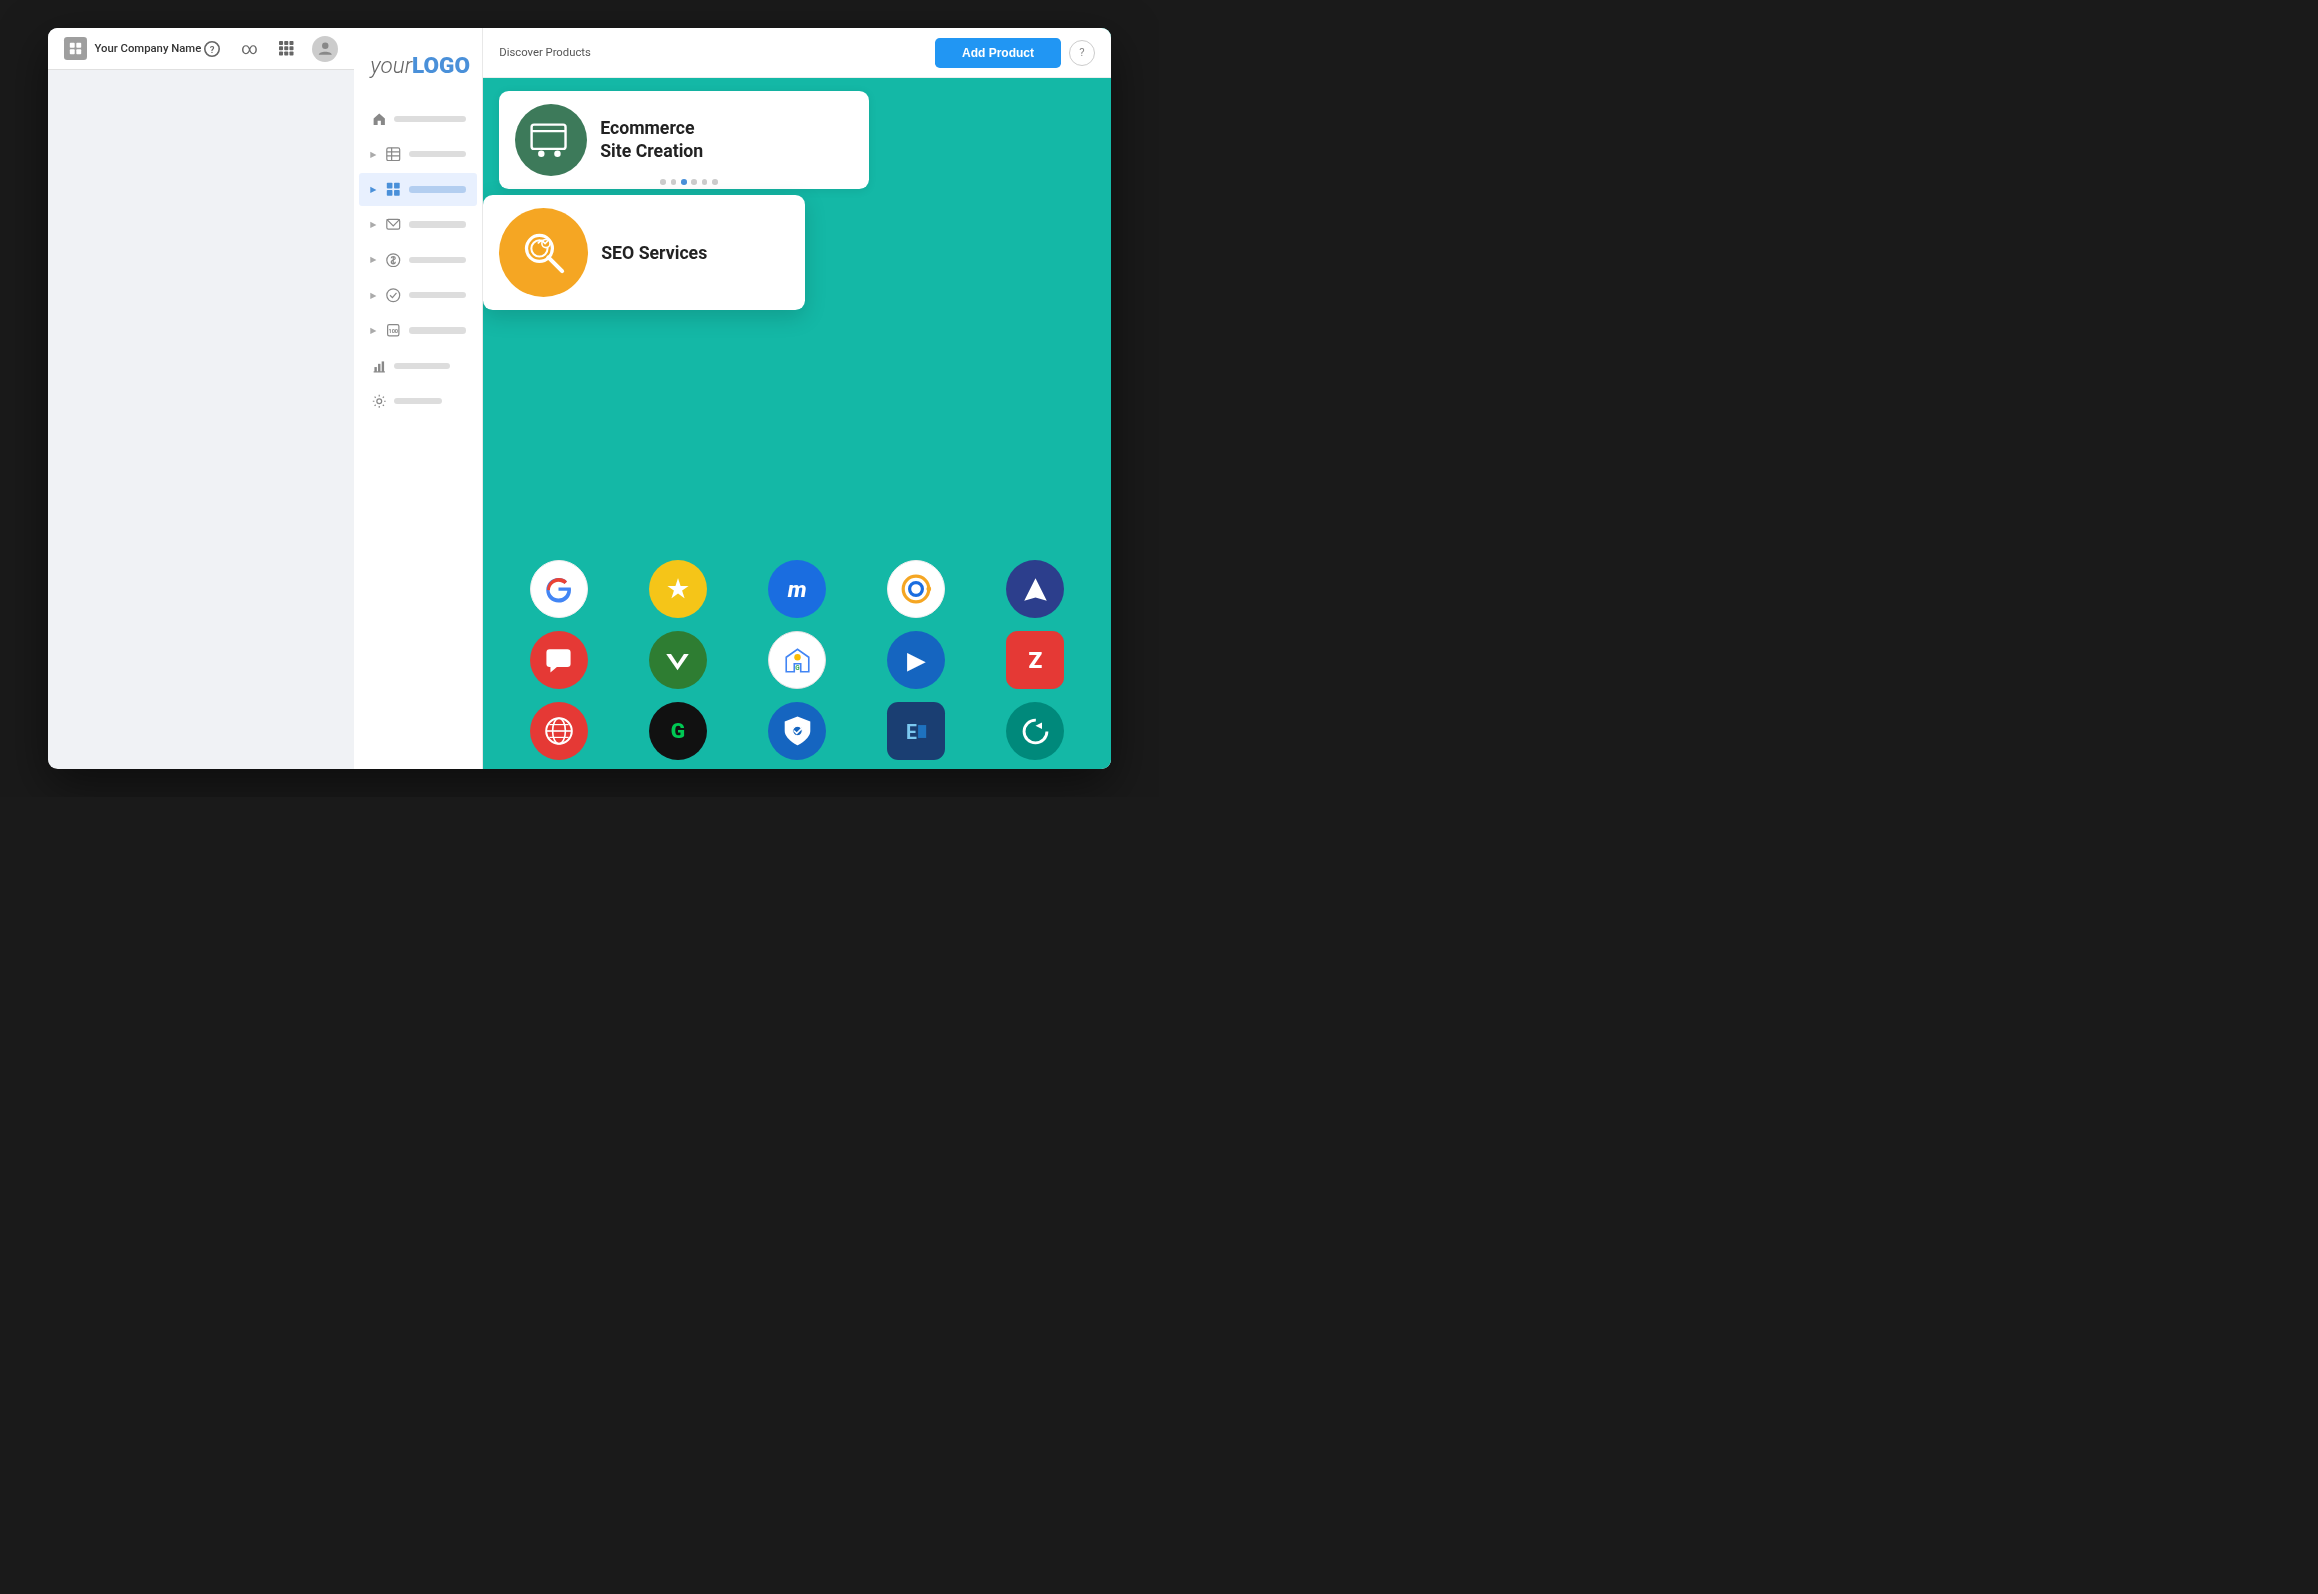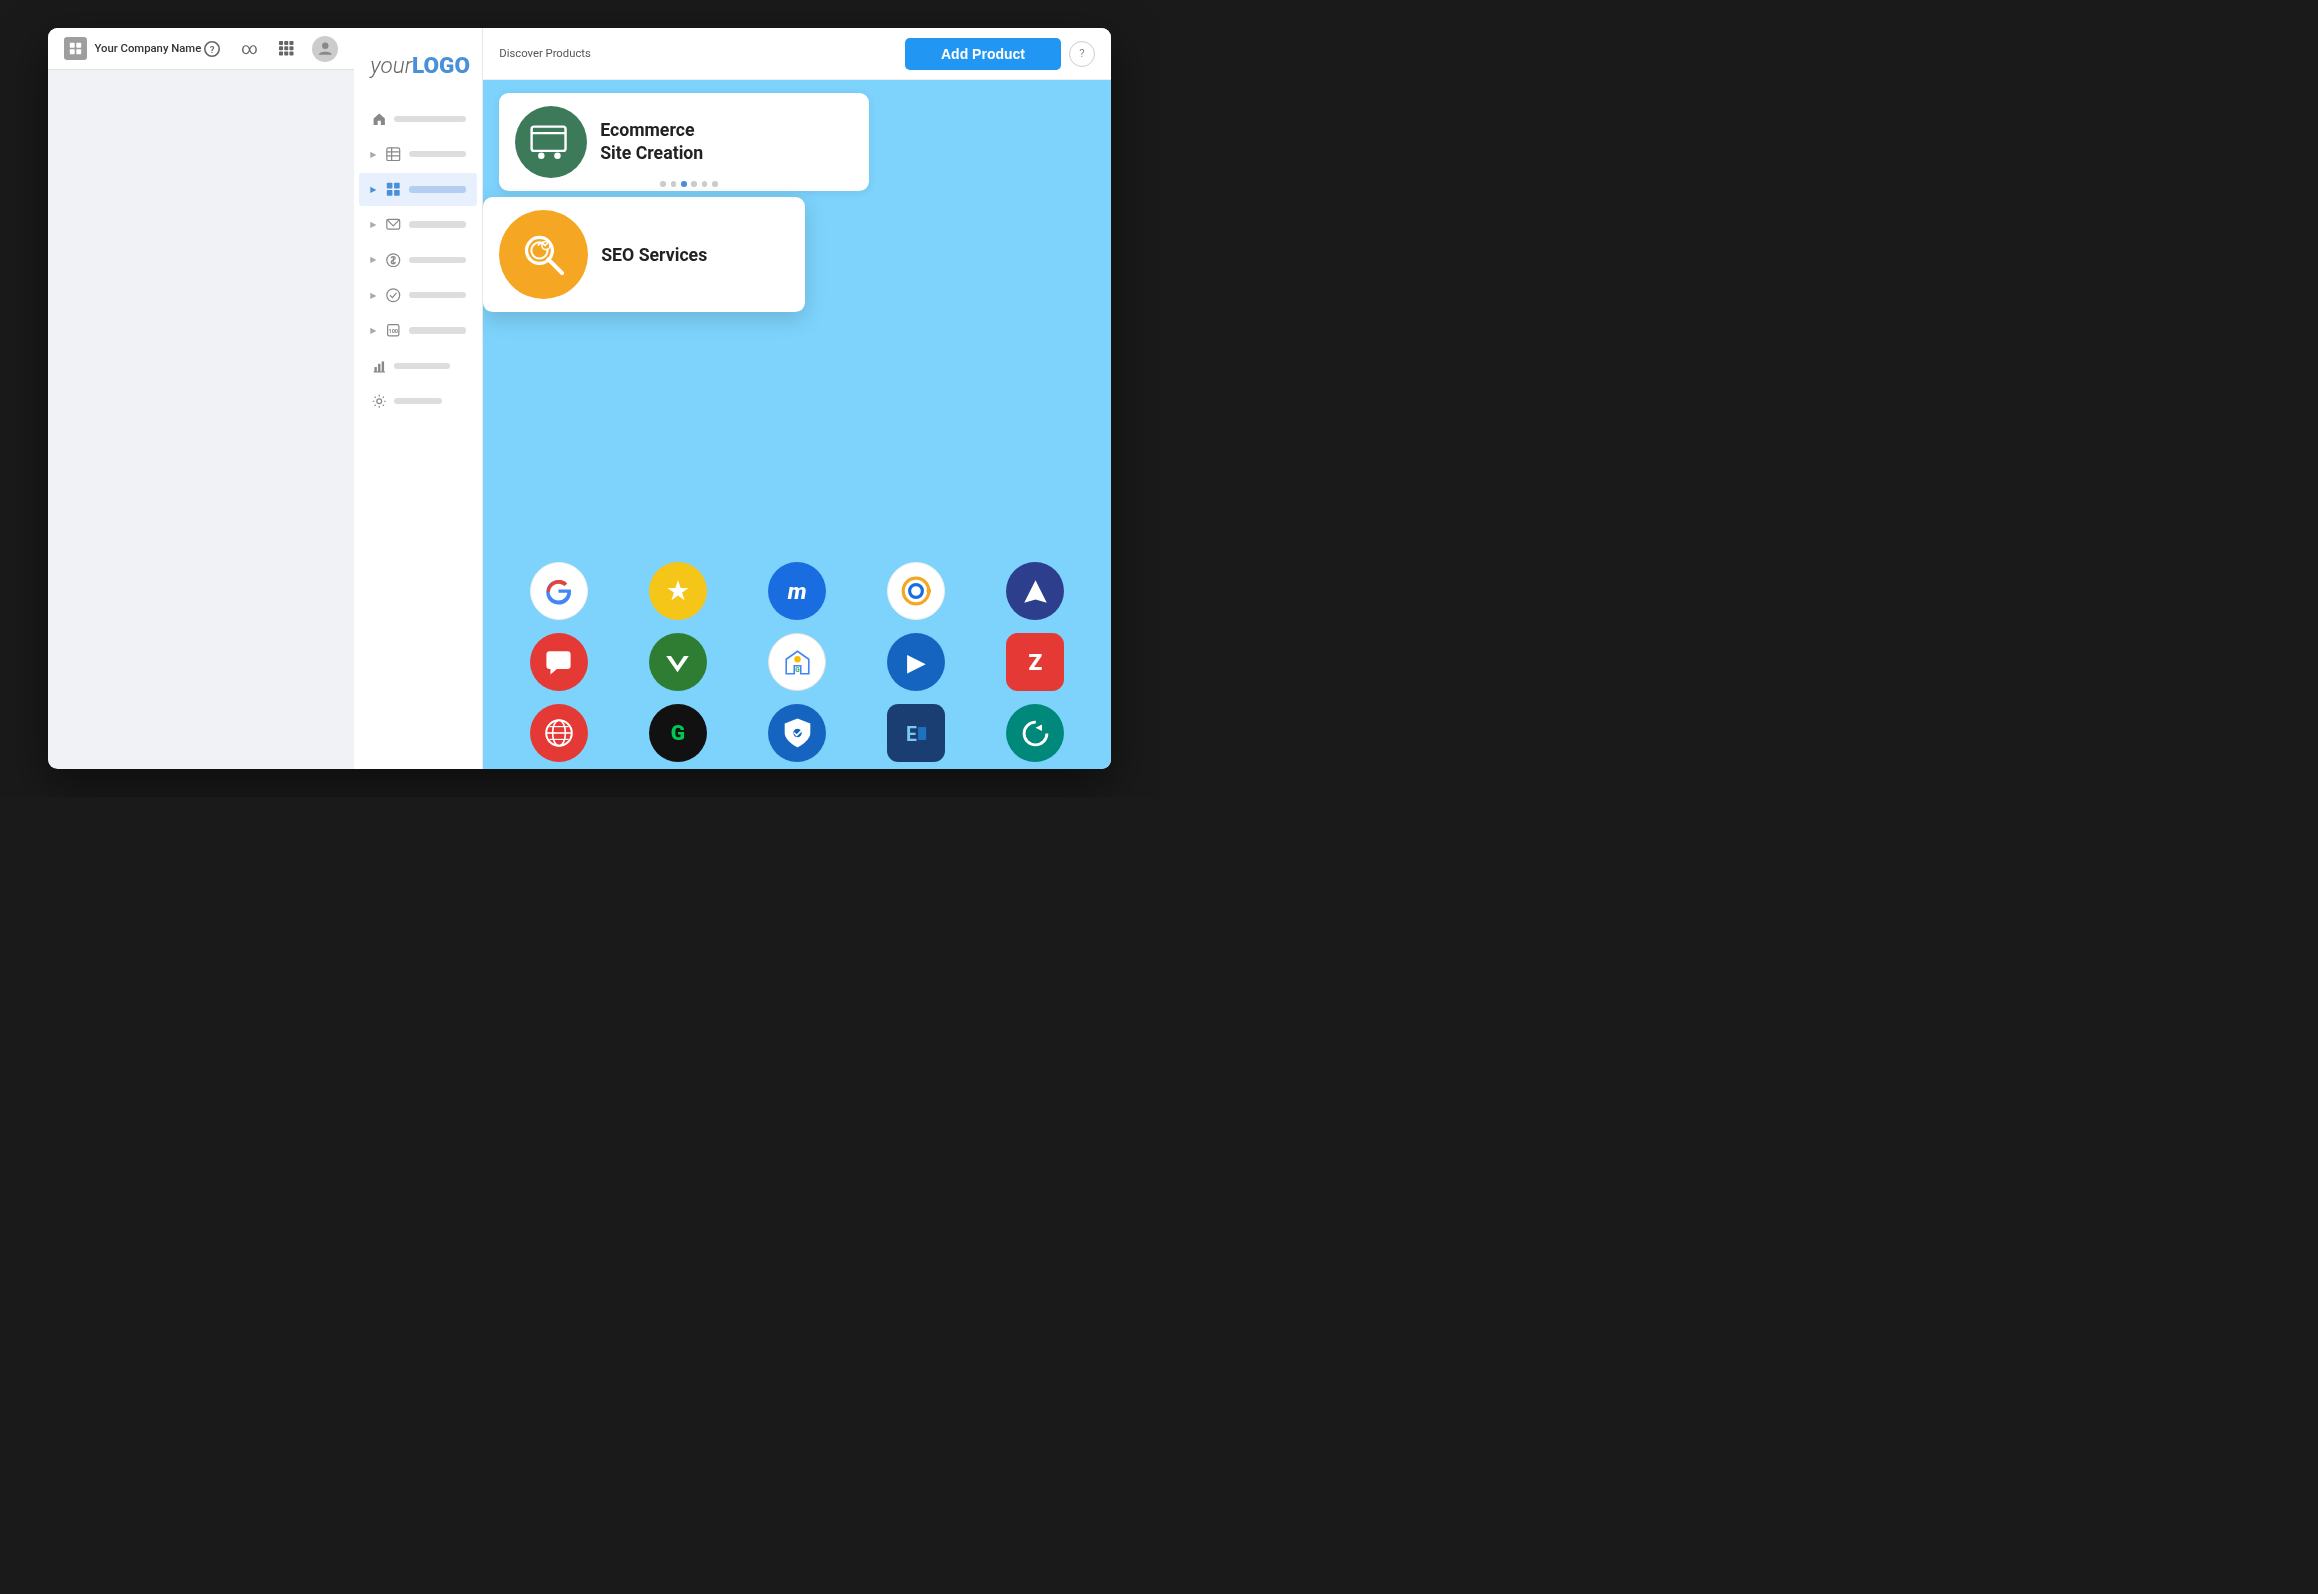--- a/index.html
+++ b/index.html
@@ -160,23 +160,23 @@
     .content-area {
       flex: 1;
       padding: 0;
       overflow: hidden;
       position: relative;
     }
     .add-product-btn {
       background: #2196F3;
       color: white;
       border: none;
-      padding: 8px 36px;
+      padding: 8px 27px;
       border-radius: 4.8px;
-      font-size: 14px;
+      font-size: 12px;
       font-weight: 600;
       cursor: pointer;
       white-space: nowrap;
     }
     .help-circle {
       width: 26px;
       height: 26px;
       border-radius: 50%;
       border: 1.6px solid #ccc;
       display: flex;
@@ -355,21 +355,21 @@
             <svg width="14.5" height="14.5" viewBox="0 0 18 18" fill="none" stroke="#888" stroke-width="1.5">
               <circle cx="9" cy="9" r="3"></circle>
               <path d="M9 1v2M9 15v2M1 9h2M15 9h2M3.2 3.2l1.4 1.4M13.4 13.4l1.4 1.4M3.2 14.8l1.4-1.4M13.4 4.6l1.4-1.4"></path>
             </svg>
           </div>
           <div class="sidebar-line" style="background:#ddd; height:6.4px; border-radius:3.2px; flex:1; max-width:48px;"></div>
         </div>
       </div>
     </div>
 
-    <div class="content-area" style="background:#7dd3fc; position:relative;">
+    <div class="content-area" style="background:#14b8a6; position:relative;">
 
       <div style="background:white; padding: 9.7px 16px; display:flex; align-items:center; justify-content:space-between; border-bottom: 0.8px solid #eee;">
         <span style="font-size:11.3px; color:#555;">Discover Products</span>
         <div style="display:flex; align-items:center; gap:8px;">
           <button class="add-product-btn">Add Product</button>
           <div class="help-circle">?</div>
         </div>
       </div>
 
       <div style="padding: 2px; position:relative; overflow:hidden; height: calc(100% - 43px);">

